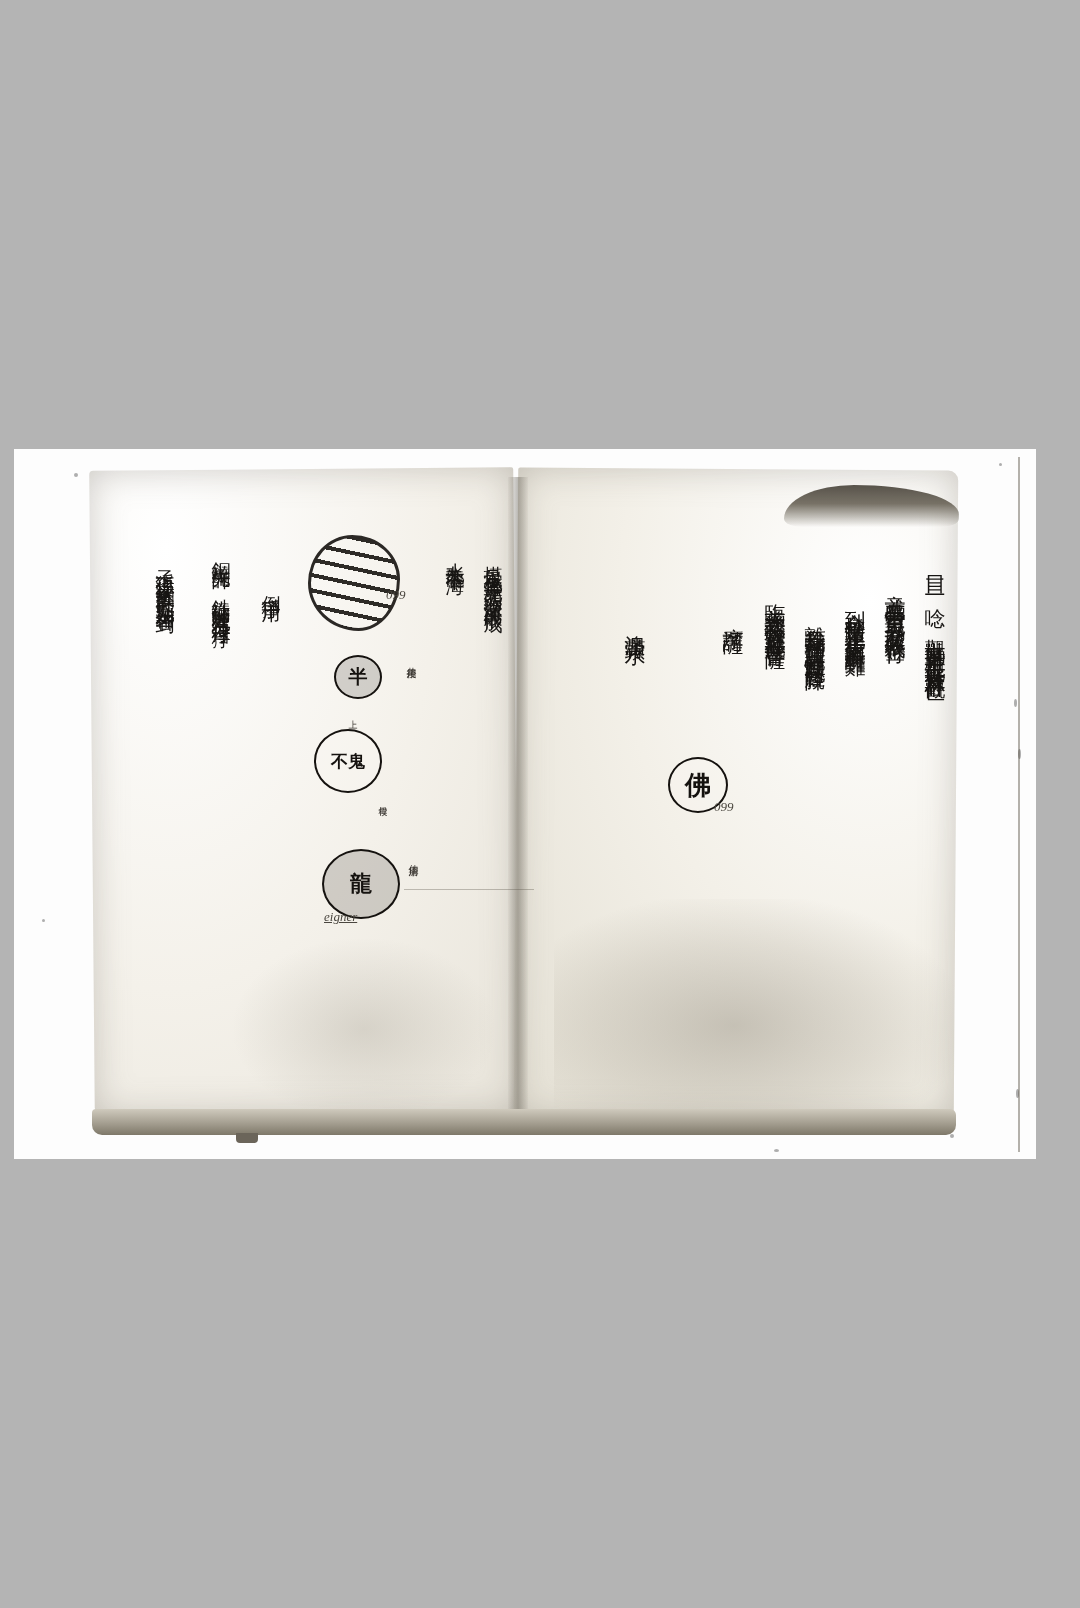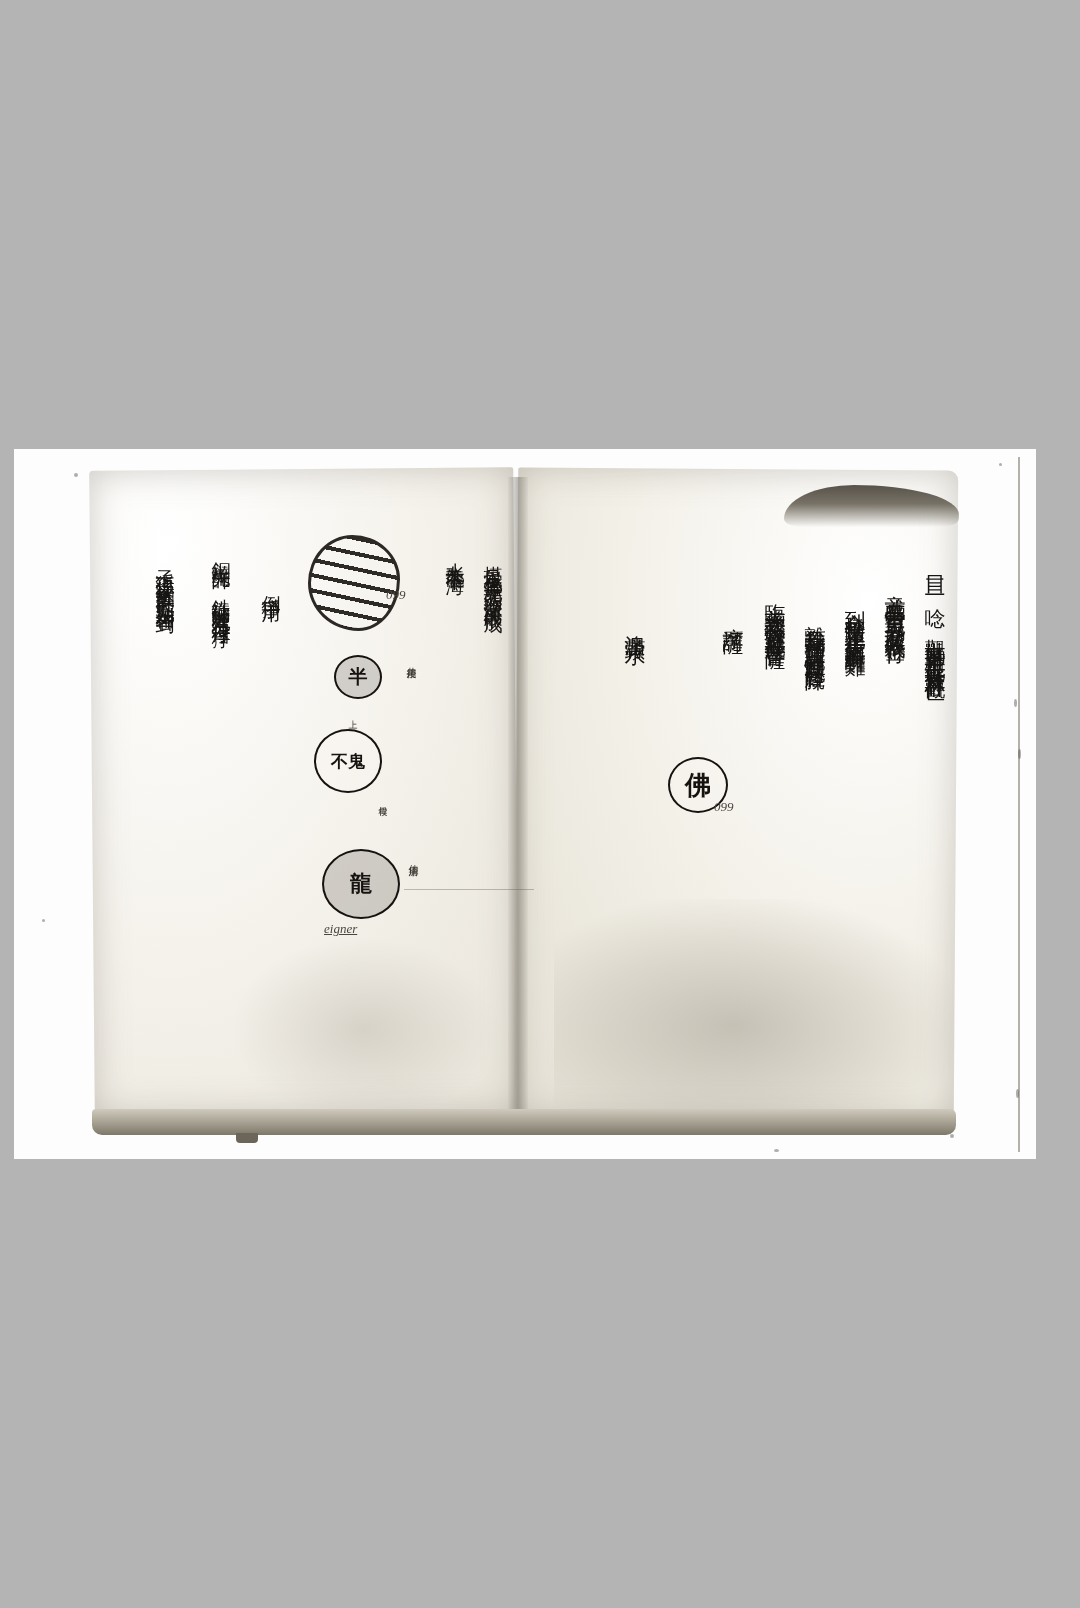--- a/index.html
+++ b/index.html
@@ -240,19 +240,19 @@
         <span>半</span>
       </div>
 
       <div class="seal" style="left:230px; top:260px; width:64px; height:60px; font-size:17px;">
         <span>不鬼</span>
       </div>
 
       <div class="seal filled" style="left:238px; top:380px; width:74px; height:66px; font-size:22px;">
         <span>龍</span>
       </div>
-      <div class="hand-en" style="left:240px; top:452px;text-decoration:underline;">eigner</div>
+      <div class="hand-en" style="left:240px; top:440px;text-decoration:underline;">eigner</div>
 
       <div class="faint-line" style="left:320px; top:420px; width:130px;"></div>
 
     </div>
   </div>
 </div>
 
 </body></html>

